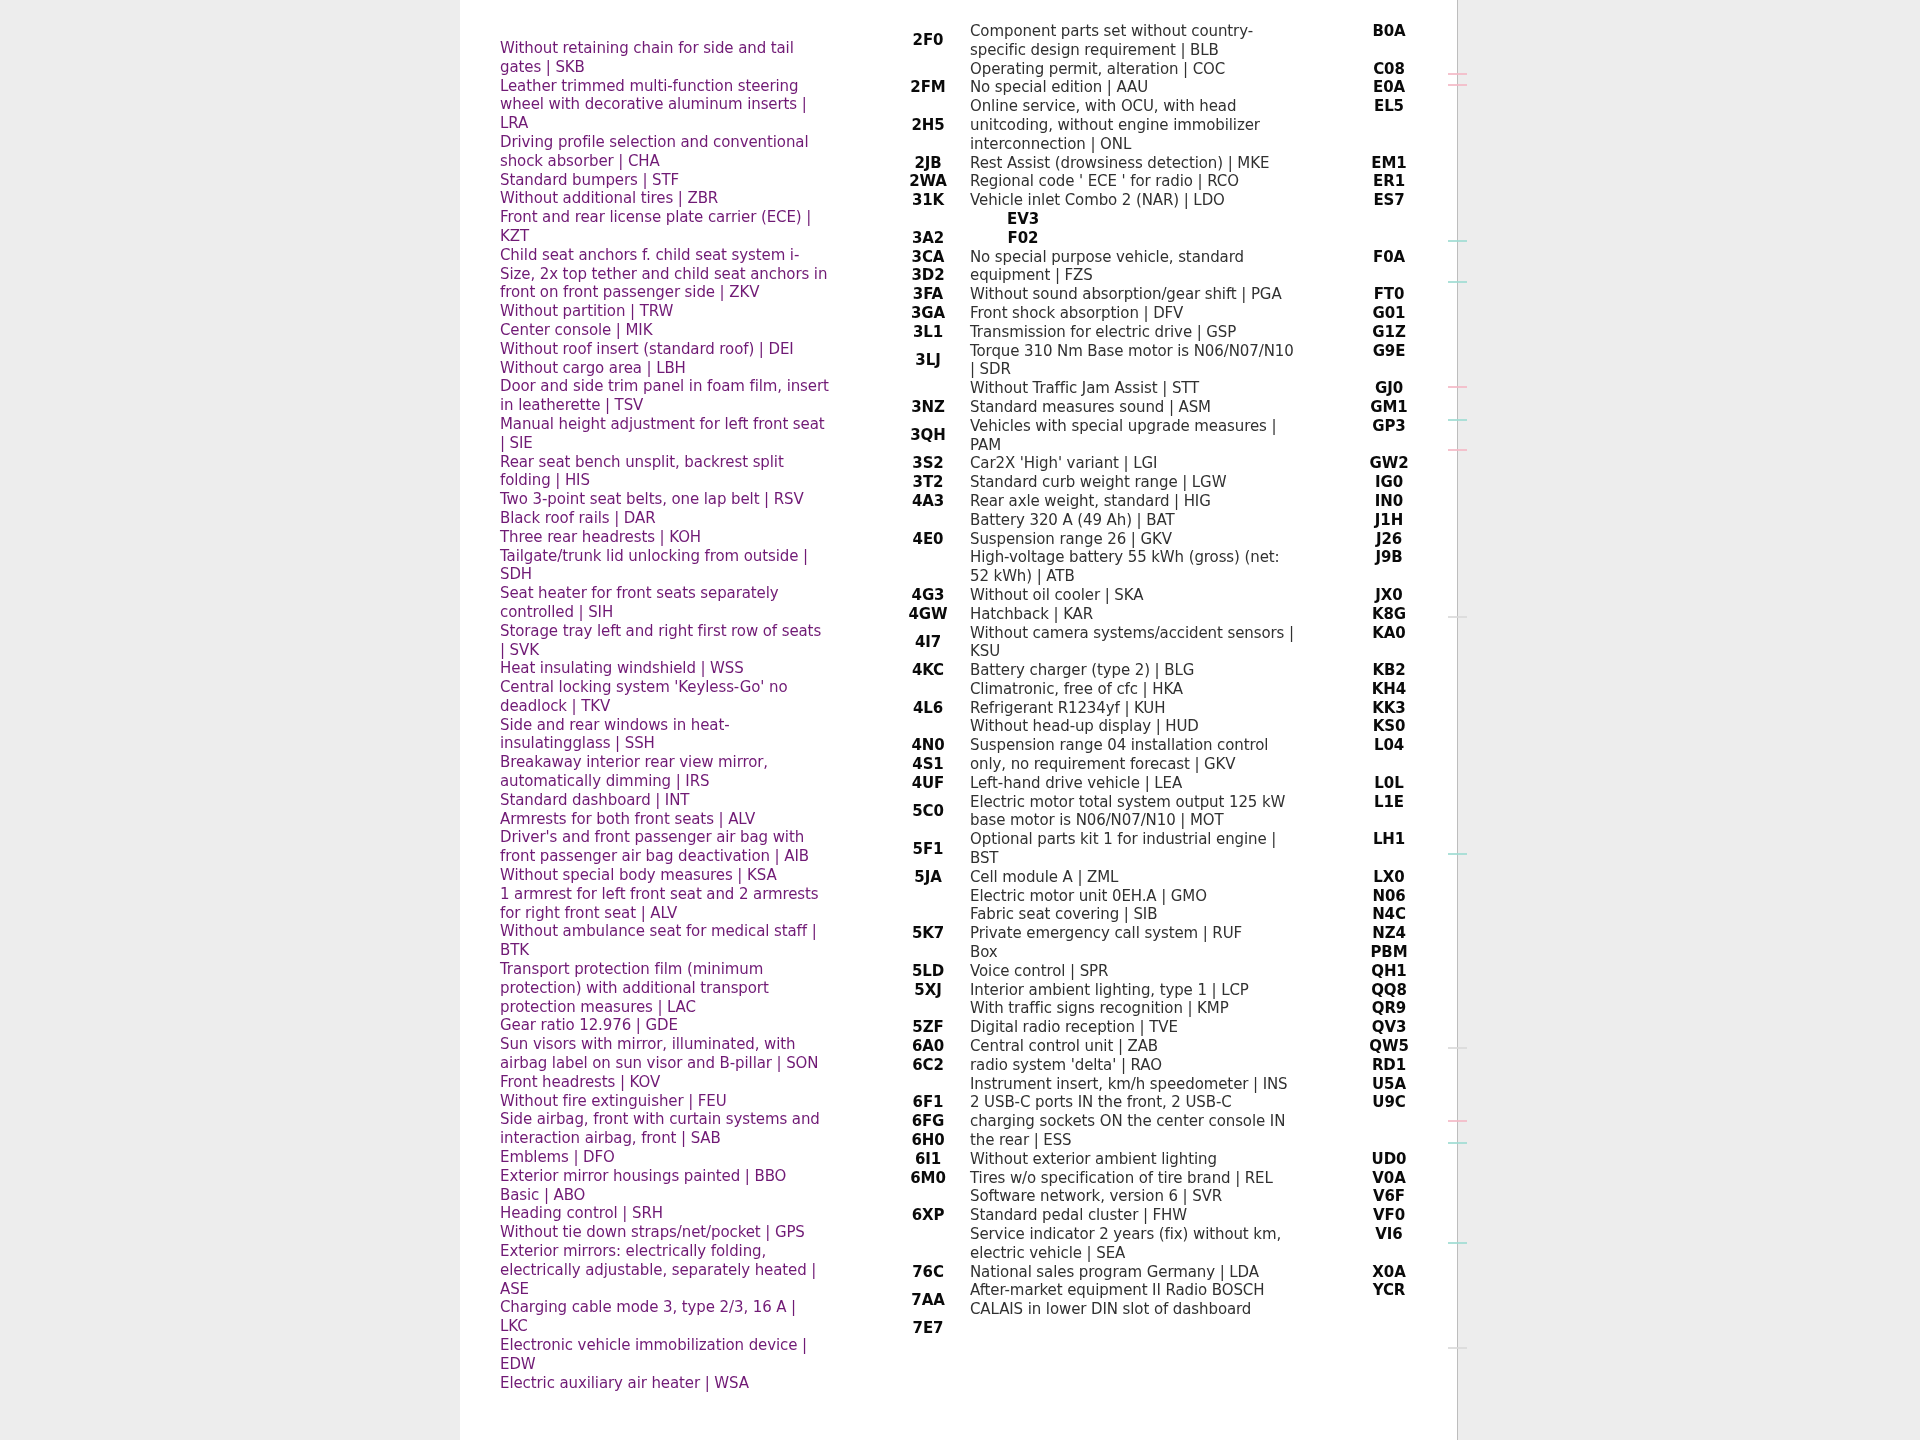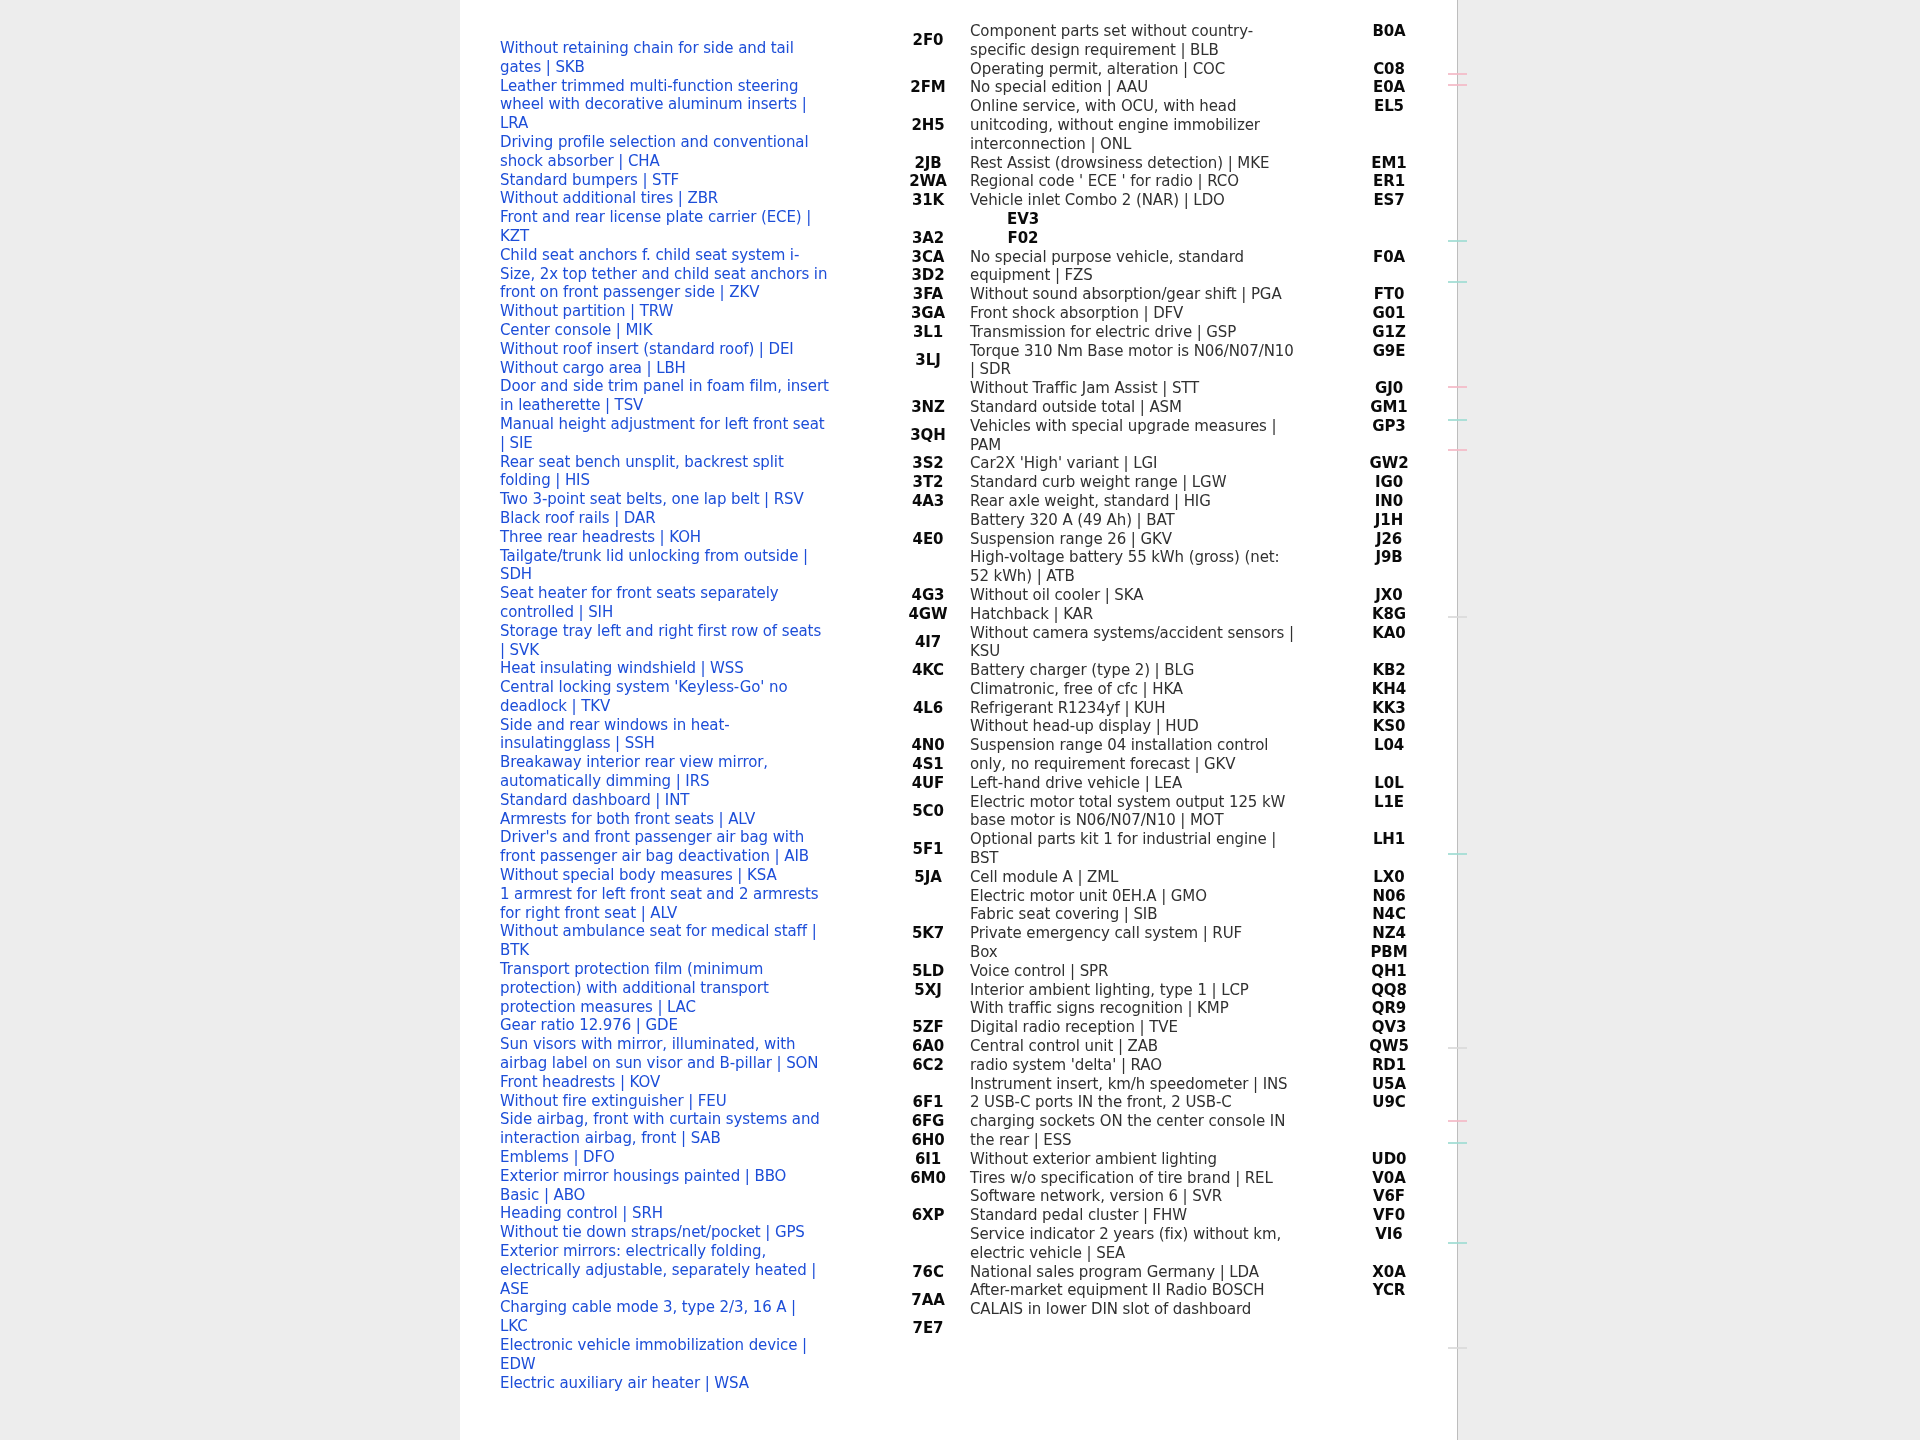--- a/index.html
+++ b/index.html
@@ -10,21 +10,21 @@
     overflow:hidden;
     position:relative;
   }
   #paper{
     position:absolute;left:460px;top:0;width:997px;height:1440px;
     background:#ffffff;
     border-right:1px solid #bdbdbd;
   }
   #left-col{
     position:absolute;left:500px;top:39px;width:360px;
-    font-size:15px;line-height:18.8px;color:#1d4ed8;letter-spacing:-0.1px;
+    font-size:15px;line-height:18.8px;color:#701a75;letter-spacing:-0.1px;
   }
   #code-table{
     position:absolute;left:900px;top:22px;width:572px;
     font-size:15px;line-height:18.8px;color:#313131;letter-spacing:-0.1px;
   }
   .row{display:flex;min-height:18.8px;}
   .c1{
     flex:none;width:56px;
     display:flex;flex-direction:column;justify-content:center;
     text-align:center;font-weight:bold;color:#0a0a0a;
@@ -367,21 +367,21 @@
       </div>
       <div class="c2">
         <div class="ln">GJ0</div>
       </div>
     </div>
     <div class="row">
       <div class="c1">
         <div class="ln">3NZ</div>
       </div>
       <div class="desc">
-        <div class="ln">Standard outside total | ASM</div>
+        <div class="ln">Standard measures sound | ASM</div>
       </div>
       <div class="c2">
         <div class="ln">GM1</div>
       </div>
     </div>
     <div class="row">
       <div class="c1">
         <div class="ln">3QH</div>
       </div>
       <div class="desc">

